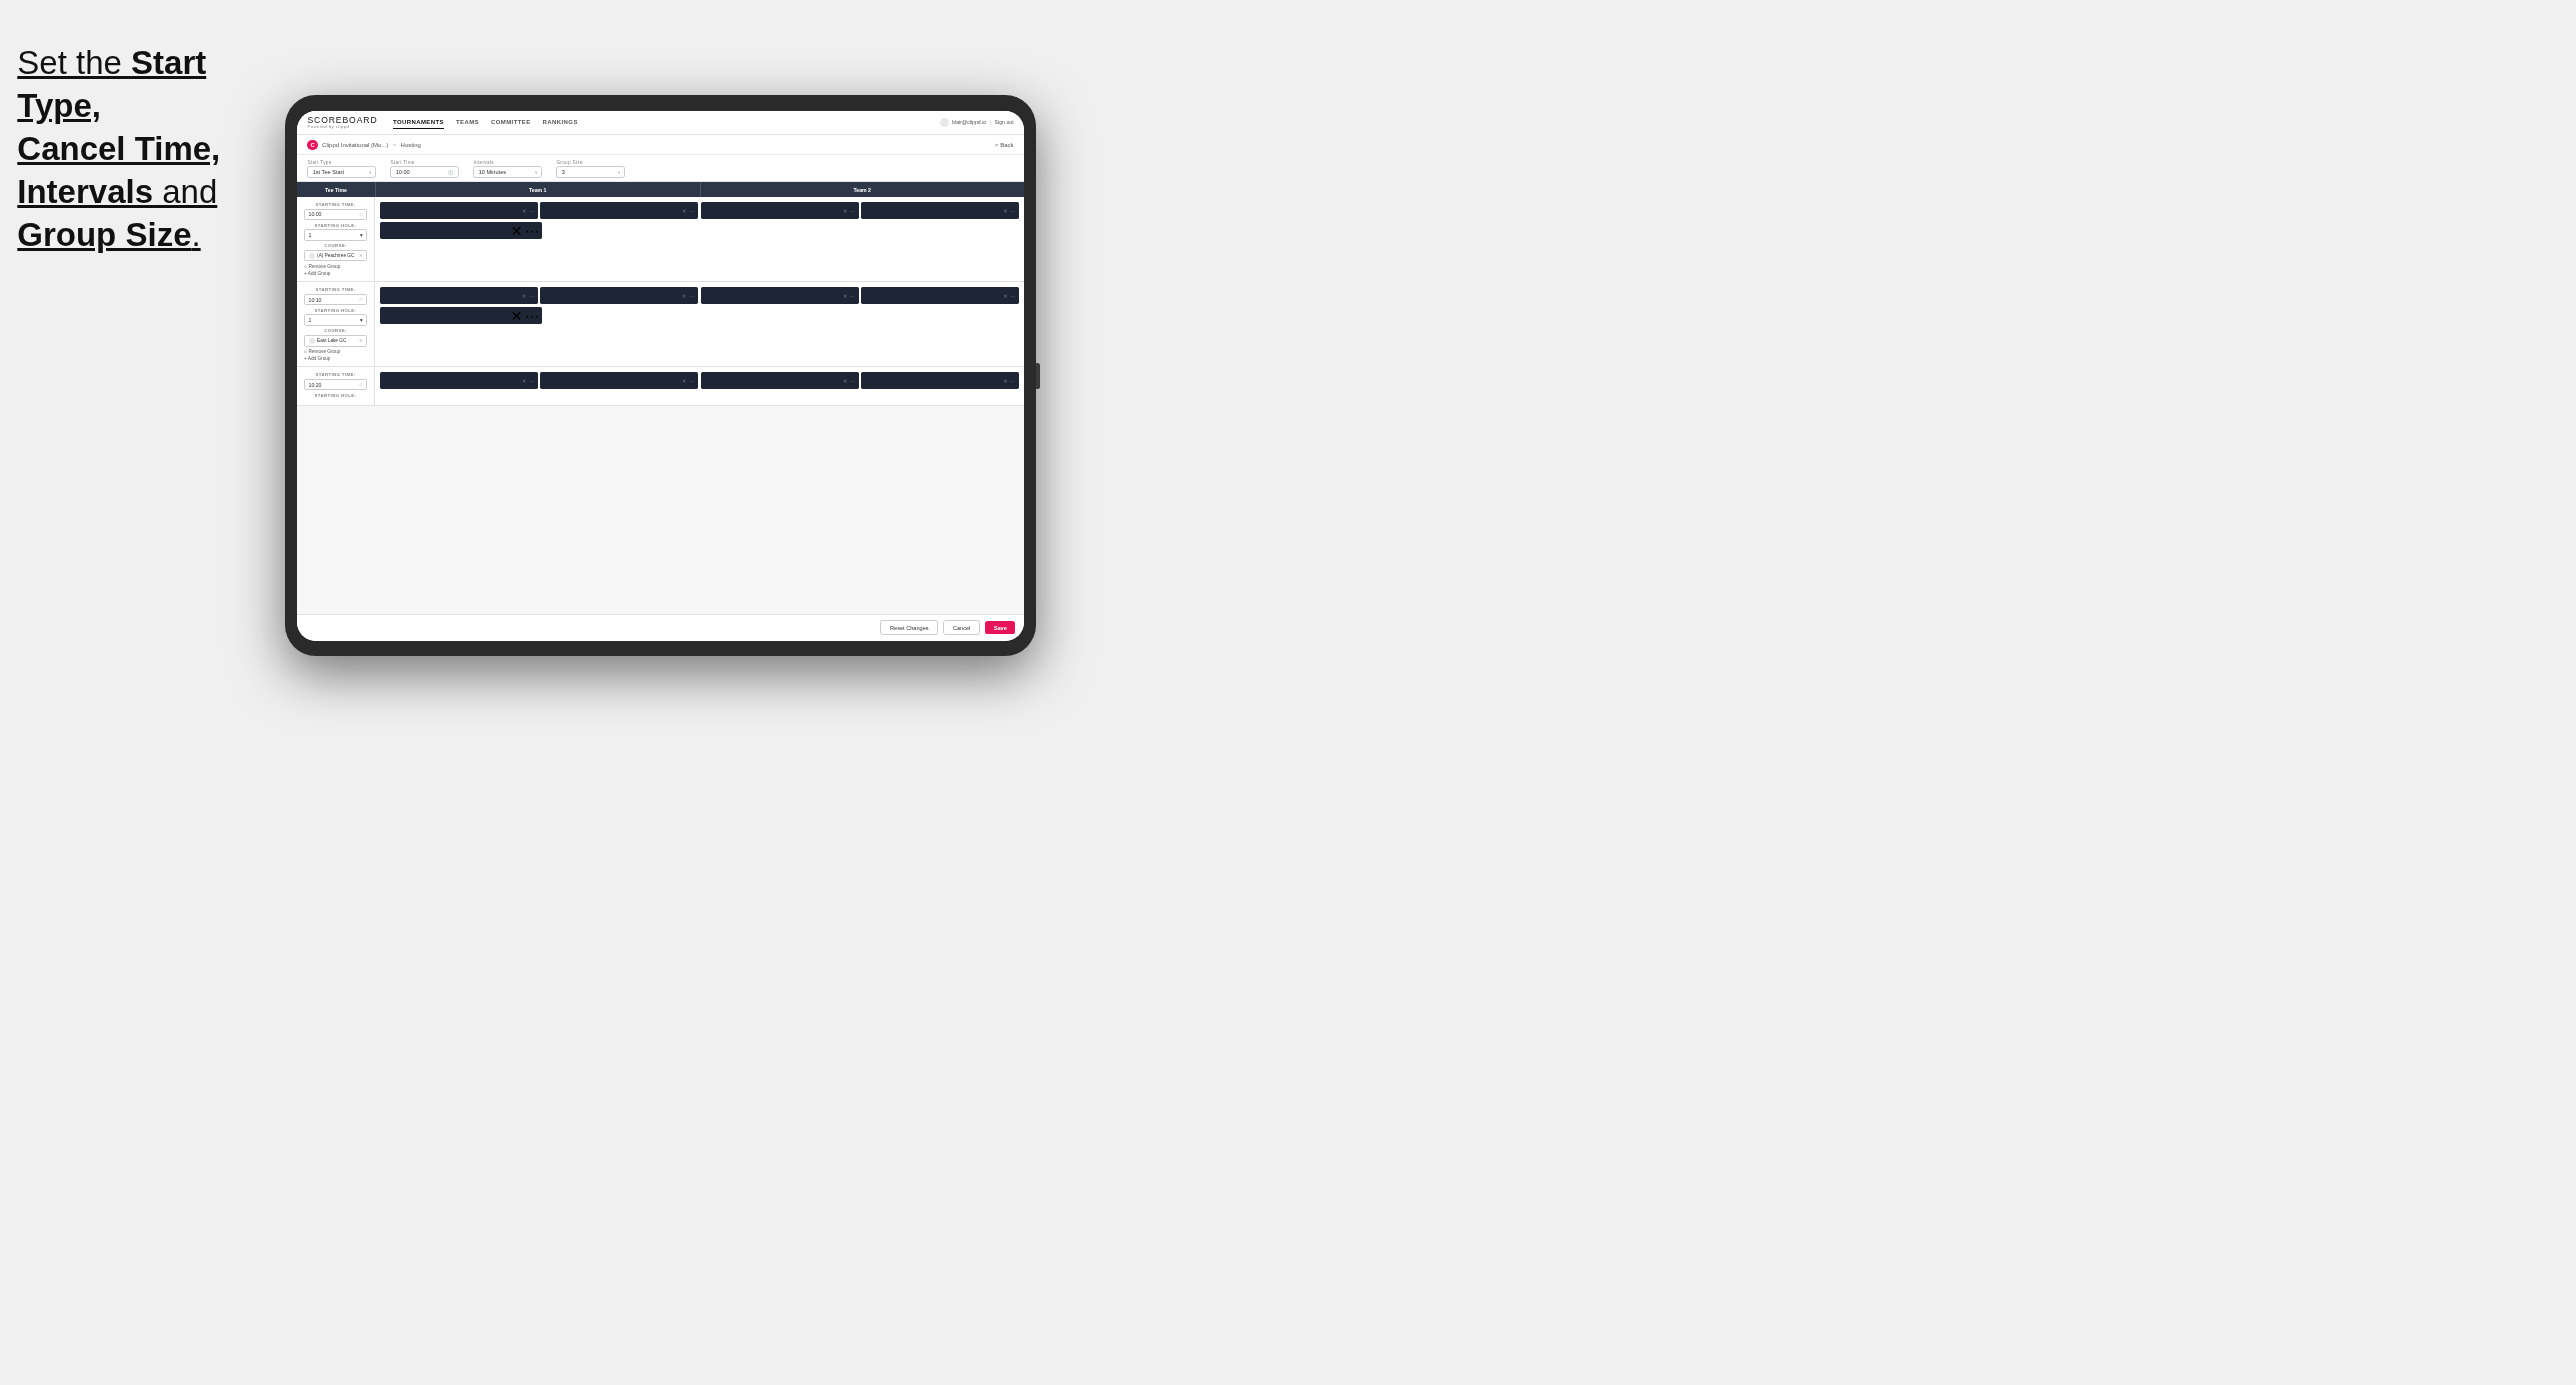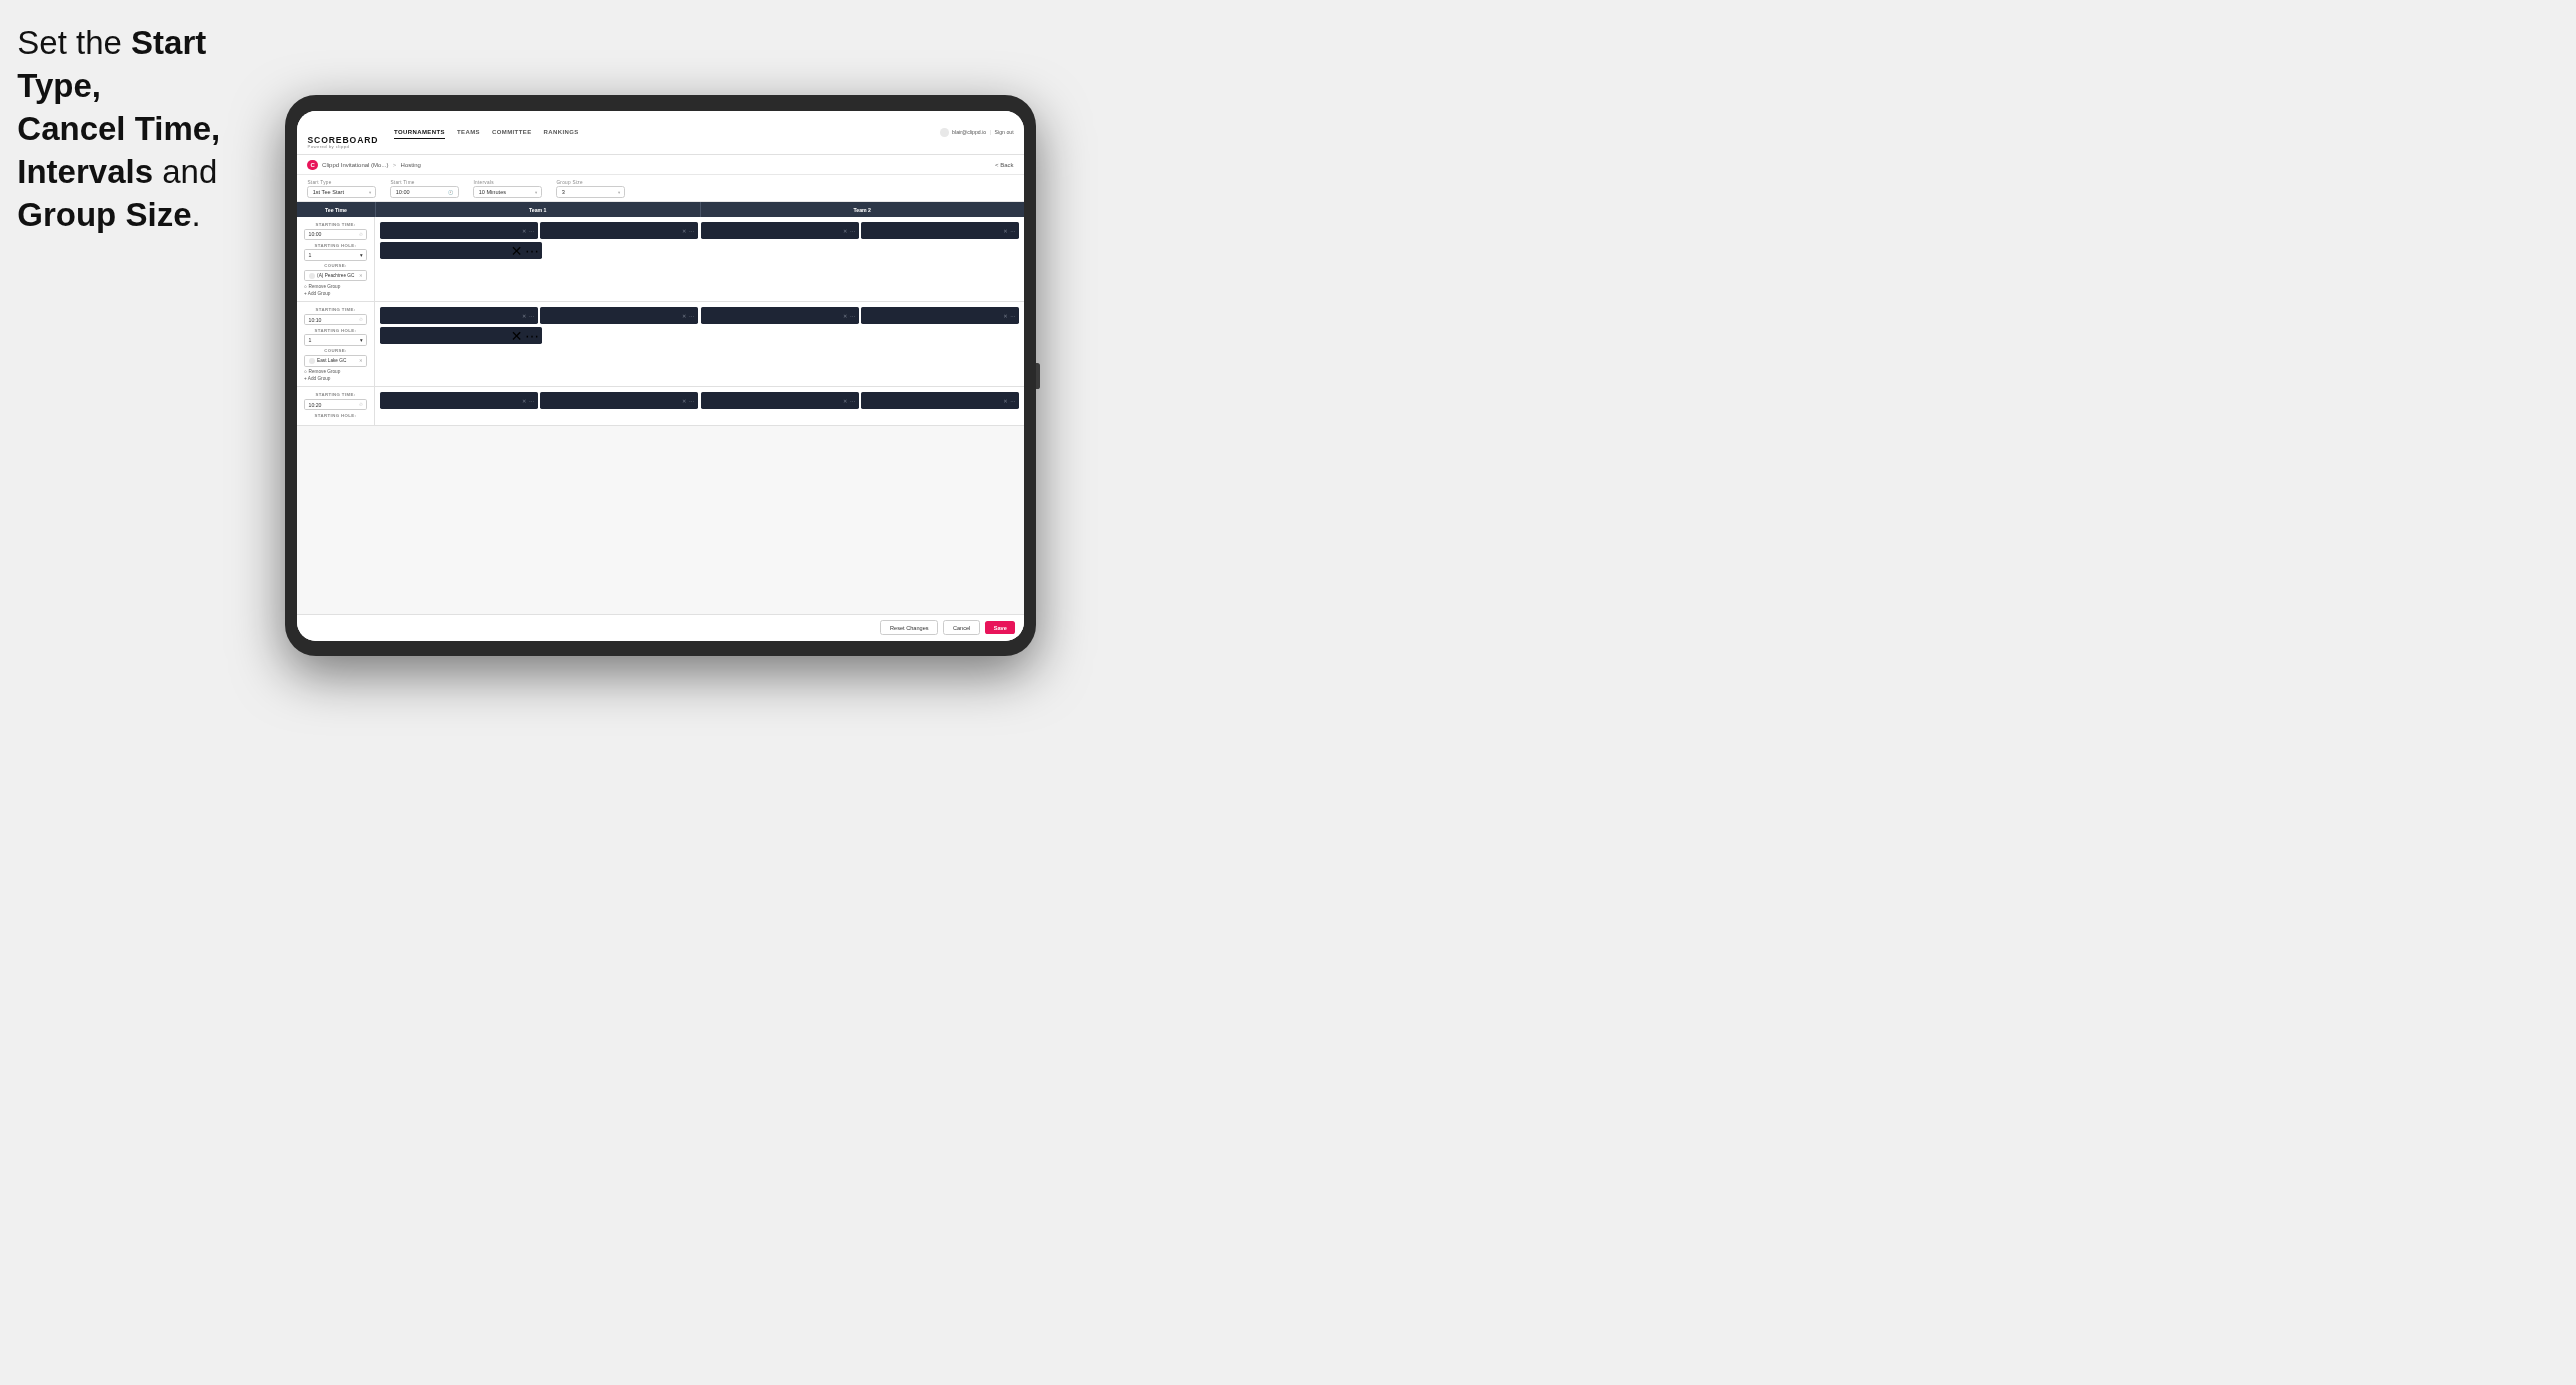--- a/index.html
+++ b/index.html
@@ -8,26 +8,27 @@
       font-family: -apple-system, BlinkMacSystemFont, 'Segoe UI', sans-serif;
       width: 2576px;
       height: 1386px;
       position: relative;
       overflow: hidden;
     }
 
     
     .instruction-area {
       position: absolute;
-      top: 22px;
+      top: 42px;
       left: 17.3px;
       width: 268px;
       font-size: 33px;
       line-height: 1.3;
       color: #111;
+      text-decoration: underline;
     }
     .instruction-area .normal { font-weight: 400; }
     .instruction-area .bold { font-weight: 900; }
 
     
     .arrow-container {
       position: absolute;
       top: 112px;
       left: 259px;
       width: 224px;
@@ -68,25 +69,24 @@
       padding: 5.2px 10.4px;
       flex-shrink: 0;
     }
     .nav-logo {
       display: flex;
       flex-direction: column;
       margin-right: 15.5px;
     }
     .nav-logo-text {
       font-size: 8.6px;
-      font-weight: 700;
+      font-weight: 400;
       letter-spacing: 0.9px;
       color: #111;
       line-height: 1;
-      margin-top: 20px;
     }
     .nav-logo-sub {
       font-size: 4.3px;
       color: #888;
       letter-spacing: 0.4px;
     }
     .nav-tabs {
       display: flex;
       gap: 12px;
       flex: 1;

